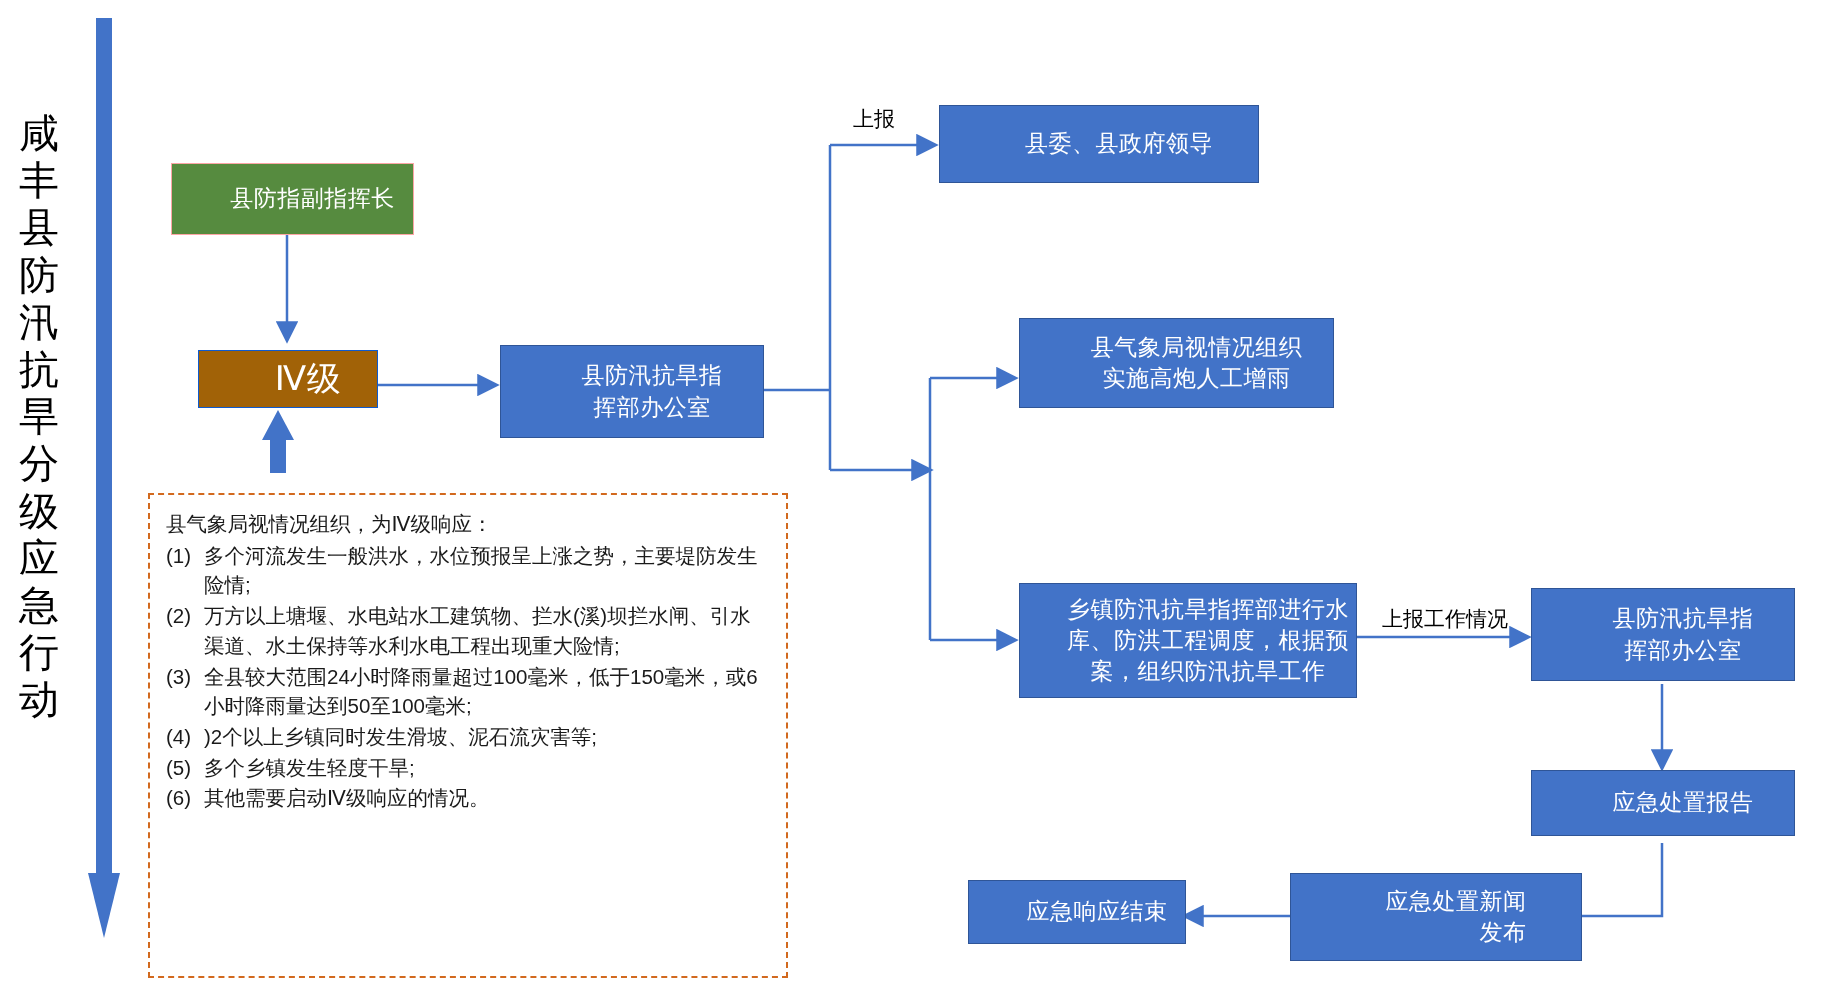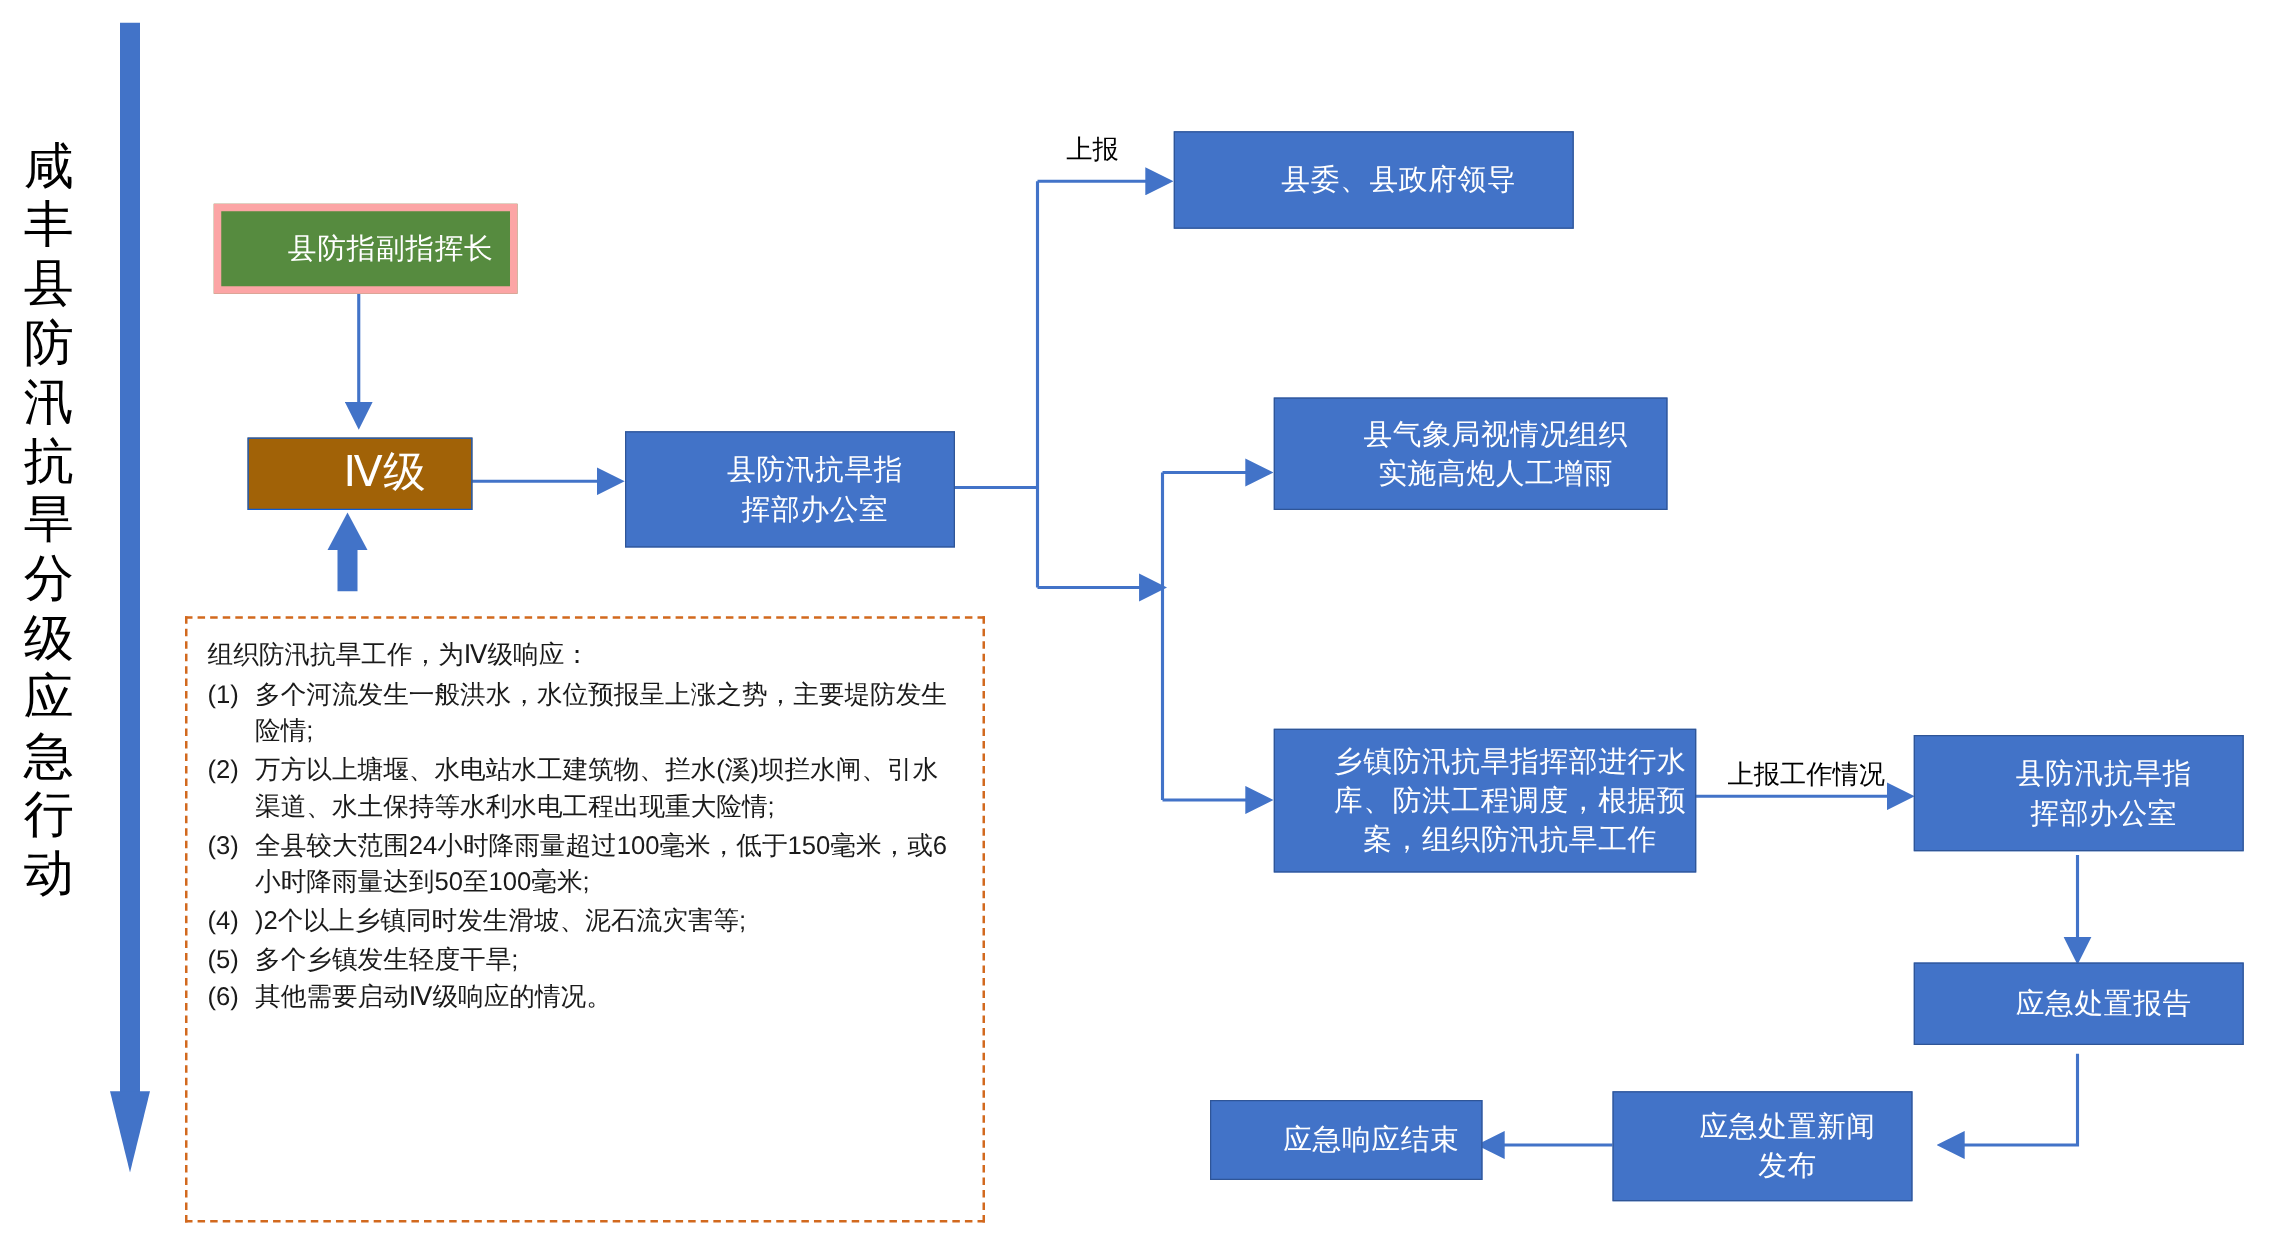--- a/index.html
+++ b/index.html
@@ -30,21 +30,21 @@
     letter-spacing: 0.5px;
     white-space: pre-line;
     padding-left: 40px;
   }
   .box.blue {
     background: #4273c8;
     border: 1px solid #2f5597;
   }
   .box.green {
     background: #568b3f;
-    border: 6px solid #fca5a5;
+    border: 1px solid #fca5a5;
     text-align: center;
   }
   .box.brightblue {
     background: #a16207;
     border: 1px solid #0d5ad0;
     color: #ffffff;
     font-size: 34px;
   }
   .vtitle {
     position: absolute;
@@ -193,27 +193,27 @@
 
   <div class="box blue" style="left:1019px; top:583px; width:338px; height:115px;">乡镇防汛抗旱指挥部进行水
 库、防洪工程调度，根据预
 案，组织防汛抗旱工作</div>
 
   <div class="box blue" style="left:1531px; top:588px; width:264px; height:93px;">县防汛抗旱指
 挥部办公室</div>
 
   <div class="box blue" style="left:1531px; top:770px; width:264px; height:66px;">应急处置报告</div>
 
-  <div class="box blue" style="left:1290px; top:873px; width:240px; height:88px;">应急处置新闻
+  <div class="box blue" style="left:1290px; top:873px; width:292px; height:88px;text-align:right;">应急处置新闻
 发布</div>
 
   <div class="box blue" style="left:968px; top:880px; width:218px; height:64px;">应急响应结束</div>
 
   <div class="criteria">
-    <div class="head">组织防汛抗旱工作，为Ⅳ级响应：</div>
+    <div class="head">县气象局视情况组织，为Ⅳ级响应：</div>
     <ol>
       <li>
         <span class="num">(1)</span>
         <span>多个河流发生一般洪水，水位预报呈上涨之势，主要堤防发生险情;</span>
       </li>
       <li>
         <span class="num">(2)</span>
         <span>万方以上塘堰、水电站水工建筑物、拦水(溪)坝拦水闸、引水渠道、水土保持等水利水电工程出现重大险情;</span>
       </li>
       <li>

